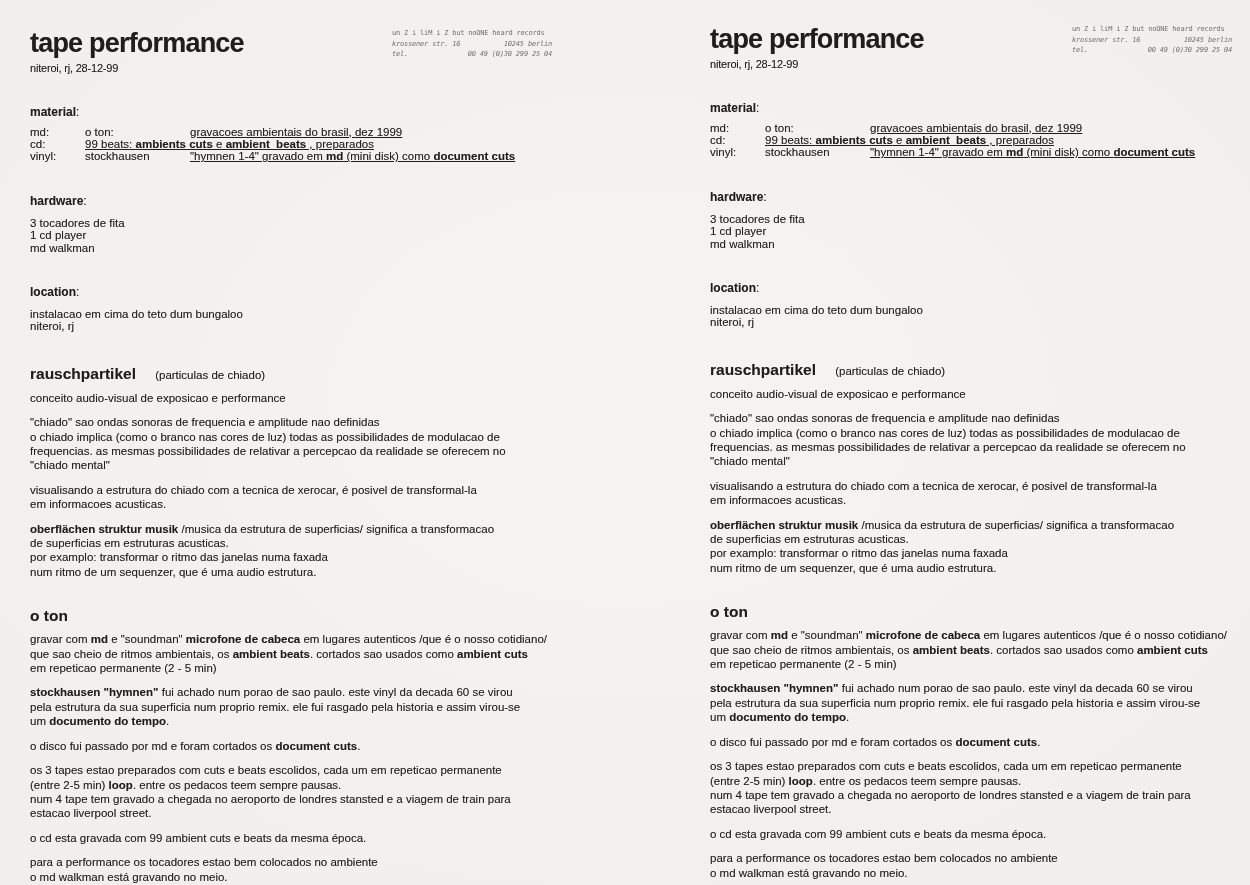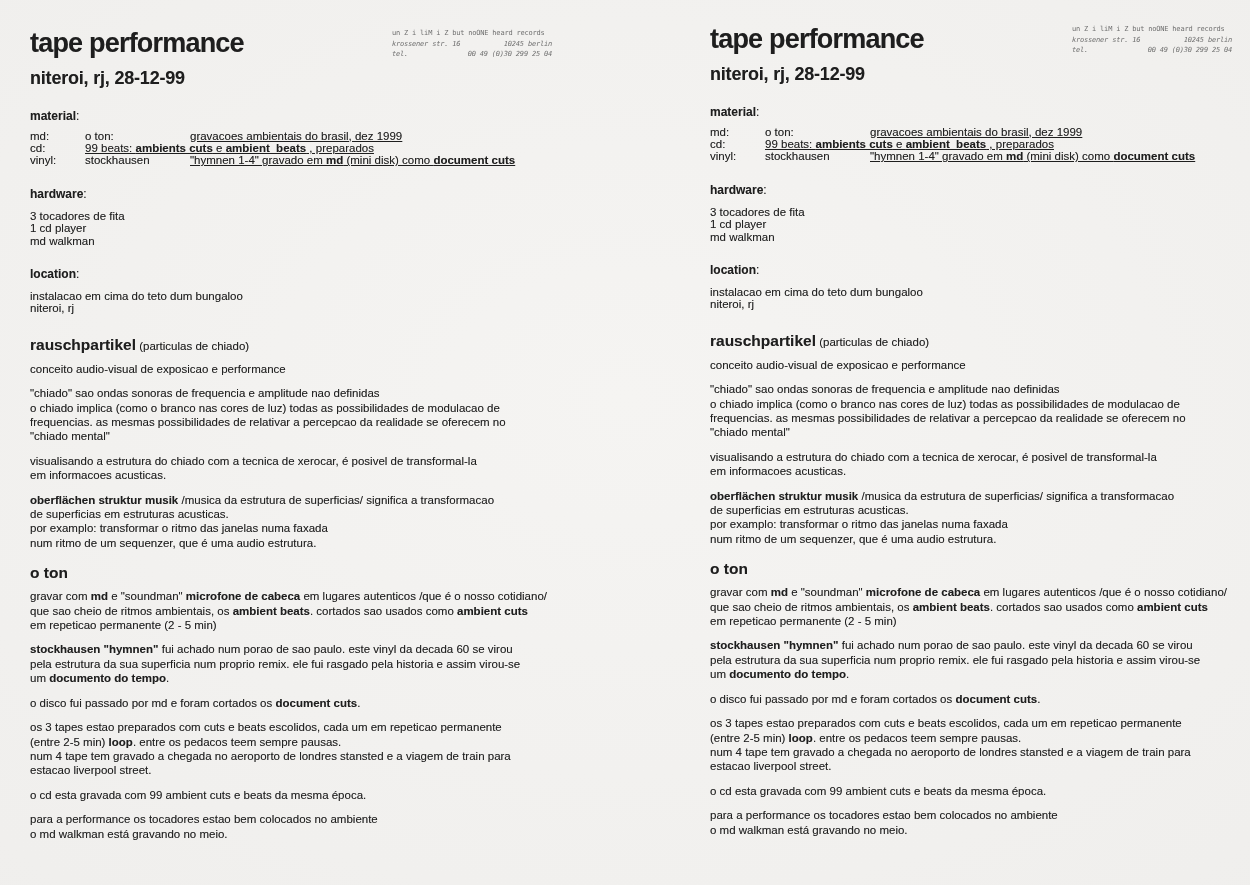--- a/index.html
+++ b/index.html
@@ -10,35 +10,35 @@
     color:#1e1e1e;
   }
   .sheet { position:absolute; inset:0; }
   .page-copy { position:absolute; width:535px; text-shadow:0 0 0.4px rgba(30,30,30,0.35); }
   #col-left  { left:30px;  top:30px; }
   #col-right { left:710px; top:26px; }
 
   .title {
     font-size:27px; font-weight:bold; margin:0; line-height:1.02; letter-spacing:-0.8px;
   }
-  .subtitle { font-size:18px; font-weight:bold; letter-spacing:-0.2px; margin-top:10px; }
+  .subtitle { font-size:11px; font-weight:normal; letter-spacing:-0.2px; margin-top:4px; }
 
   .letterhead {
     position:absolute; top:-2px; right:13px; width:160px;
     font-family:"DejaVu Sans Mono",monospace; font-size:7px; line-height:10.5px;
     color:#6f6f6f; white-space:nowrap; text-shadow:none; letter-spacing:-0.2px;
   }
   .lh-flex { display:flex; justify-content:space-between;font-style:italic; }
 
-  .section { margin-top:21px; }
-  .section.sec-o-ton { margin-top:14px; }
+  .section { margin-top:32px; }
+  .section.sec-o-ton { margin-top:28px; }
   .sec-head { font-size:12px; line-height:13px; font-weight:normal; }
   .sec-head.large { font-size:15.5px; line-height:18px; }
   .sec-head .b { font-weight:bold; }
-  .head-note { font-size:11.5px; font-weight:normal; }
+  .head-note { font-size:11.5px; font-weight:normal;padding-left:16px; }
 
   .line { font-size:11.5px; line-height:14.4px; white-space:pre-wrap; }
   .line.tight { line-height:12.4px; }
   .b { font-weight:bold; }
 
   .para { margin-top:9px; }
   .para.after-large { margin-top:7px; }
   .para + .para { margin-top:10px; }
   .table { margin-top:7px;text-decoration:underline; }
   .c1 { display:inline-block; width:55px; }

